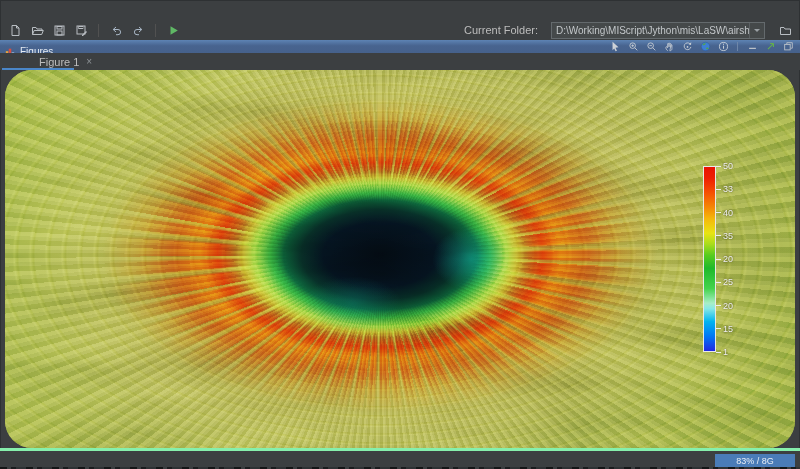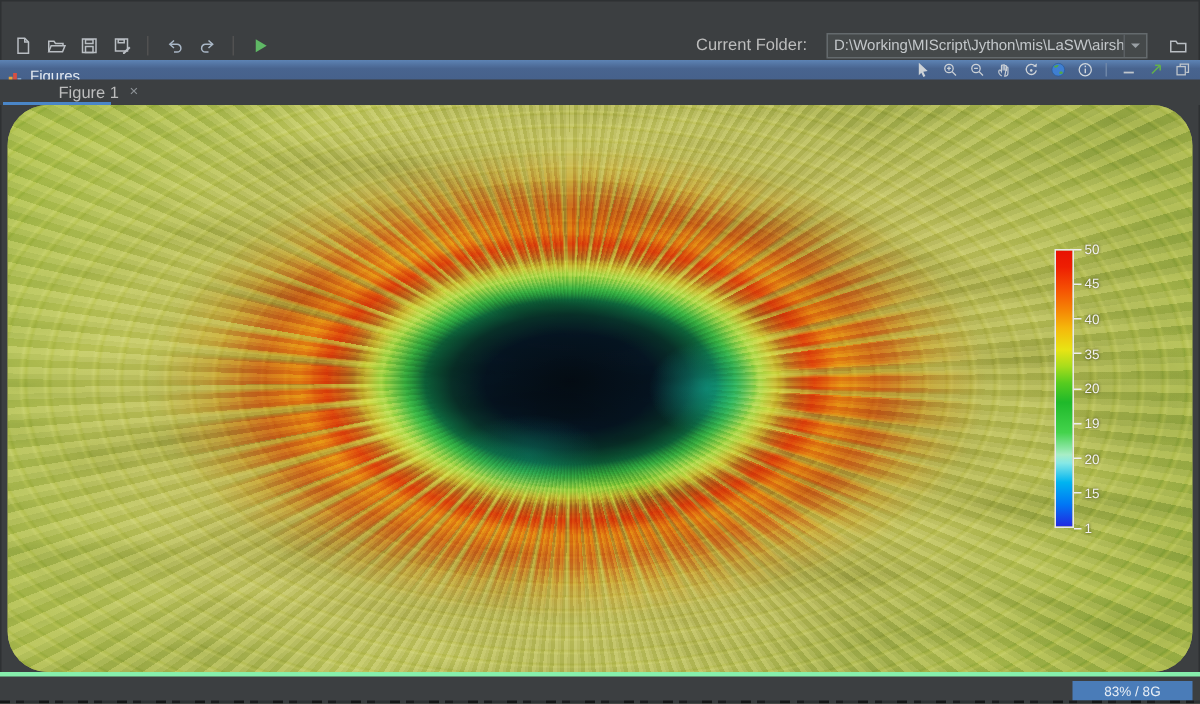--- a/index.html
+++ b/index.html
@@ -266,37 +266,37 @@
     </svg>
 
     <div class="colorbar">
       <div class="cb-bar"></div>
       <div class="cb-tick" style="--i:0">
           <span class="cb-line"></span>
           <span class="cb-lbl">50</span>
         </div>
       <div class="cb-tick" style="--i:1">
           <span class="cb-line"></span>
-          <span class="cb-lbl">45</span>
+          <span class="cb-lbl">33</span>
         </div>
       <div class="cb-tick" style="--i:2">
           <span class="cb-line"></span>
           <span class="cb-lbl">40</span>
         </div>
       <div class="cb-tick" style="--i:3">
           <span class="cb-line"></span>
           <span class="cb-lbl">35</span>
         </div>
       <div class="cb-tick" style="--i:4">
           <span class="cb-line"></span>
           <span class="cb-lbl">20</span>
         </div>
       <div class="cb-tick" style="--i:5">
           <span class="cb-line"></span>
-          <span class="cb-lbl">19</span>
+          <span class="cb-lbl">25</span>
         </div>
       <div class="cb-tick" style="--i:6">
           <span class="cb-line"></span>
           <span class="cb-lbl">20</span>
         </div>
       <div class="cb-tick" style="--i:7">
           <span class="cb-line"></span>
           <span class="cb-lbl">15</span>
         </div>
       <div class="cb-tick" style="--i:8">

